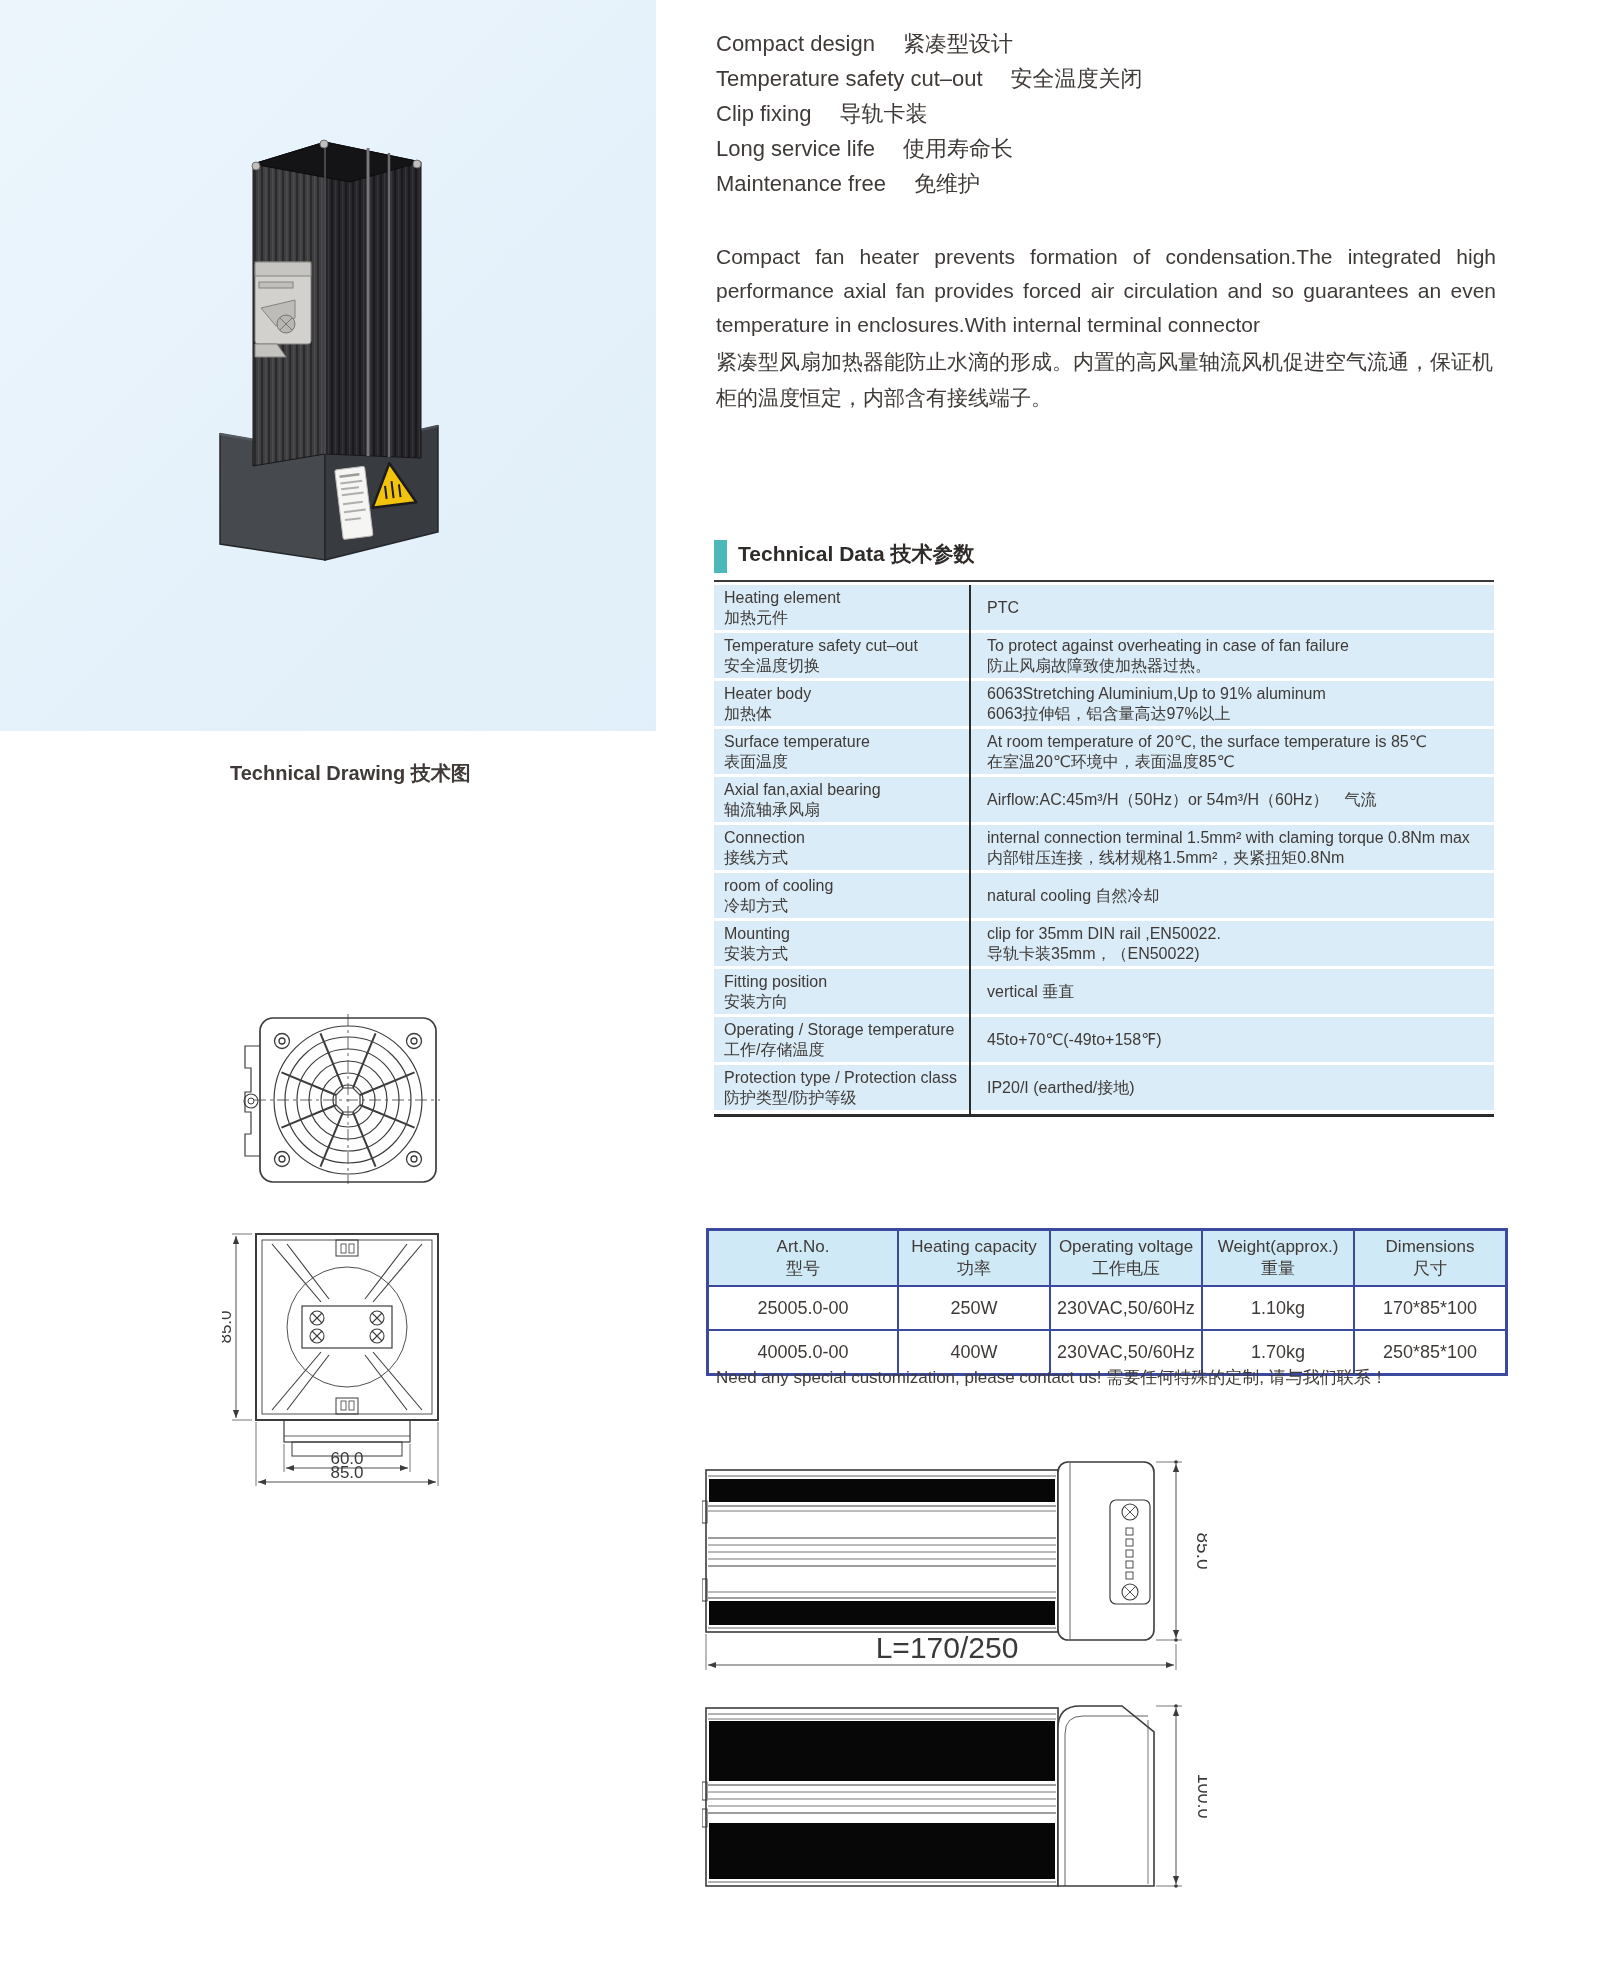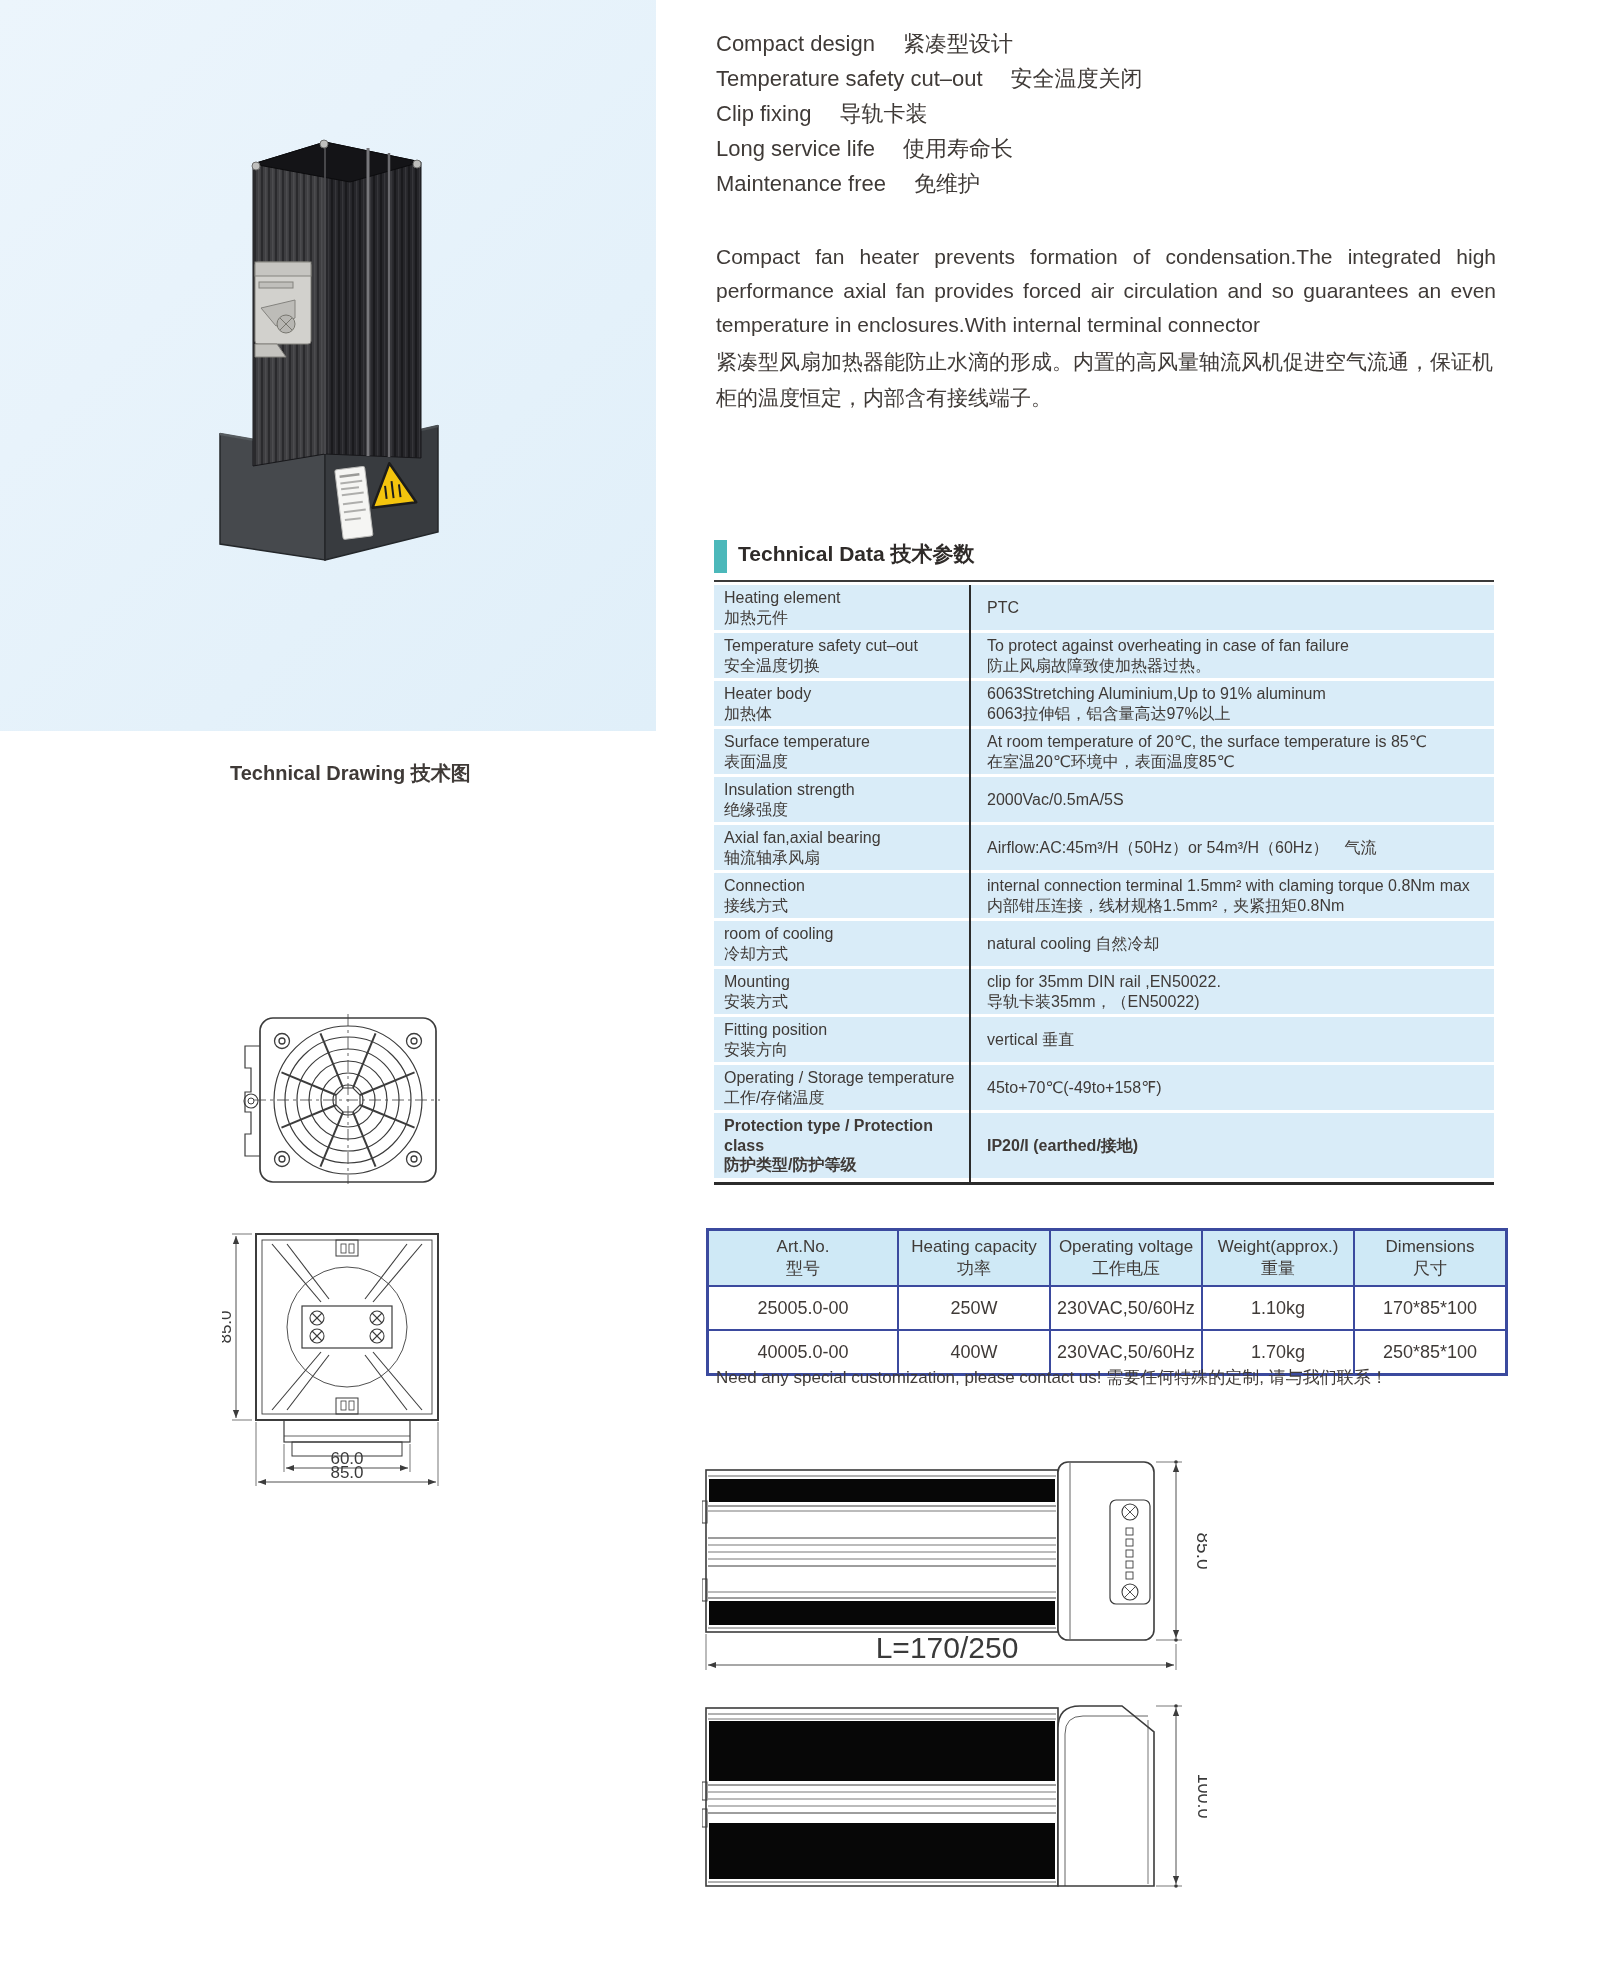--- a/index.html
+++ b/index.html
@@ -35,21 +35,21 @@
   
   .td-header { position:absolute; left:714px; top:540px; width:780px;
     border-bottom:2.5px solid #3a3a3a; padding-bottom:7px;
     display:flex; gap:11px; }
   .td-accent { width:13px; height:33px; background:#4cb8ba; }
   .td-title { font-size:21px; font-weight:bold; color:#2f2b29; }
 
   
   .tech-table { position:absolute; left:714px; top:585px; width:780px; }
   .tech-row { display:flex; margin-bottom:3px; }
-  .tech-row:last-child { margin-bottom:4px;font-weight:bold; }
+  .tech-row:last-child { margin-bottom:4px; }
   .tech-label { width:255px; background:#d9ecf8; box-sizing:border-box;
     padding:3px 6px 3px 10px; font-size:16px; line-height:19.5px; min-height:42px;
     display:flex; flex-direction:column; justify-content:center; }
   .tech-value { flex:1; background:#d9ecf8; box-sizing:border-box;
     padding:3px 6px 3px 18px; font-size:16px; line-height:19.5px; min-height:42px;
     display:flex; flex-direction:column; justify-content:center; }
   .tech-divider { position:absolute; left:255px; top:0; bottom:0; width:2px; background:#2b2b2b; }
   .tech-table::after { content:""; display:block; height:3px; background:#2b2b2b; }
 
   
@@ -325,29 +325,20 @@
     <div class="tech-label">
       <div class="en">Surface temperature</div>
       <div class="zh">表面温度</div>
     </div>
     <div class="tech-value">
           <div>At room temperature of 20℃, the surface temperature is 85℃</div>
           <div>在室温20℃环境中，表面温度85℃</div>
         </div>
   </div>
 
-  <div class="tech-row">
-    <div class="tech-label">
-      <div class="en">Insulation strength</div>
-      <div class="zh">绝缘强度</div>
-    </div>
-    <div class="tech-value">
-          <div>2000Vac/0.5mA/5S</div>
-        </div>
-  </div>
 
   <div class="tech-row">
     <div class="tech-label">
       <div class="en">Axial fan,axial bearing</div>
       <div class="zh">轴流轴承风扇</div>
     </div>
     <div class="tech-value">
           <div>Airflow:AC:45m³/H（50Hz）or 54m³/H（60Hz）　气流</div>
         </div>
   </div>

